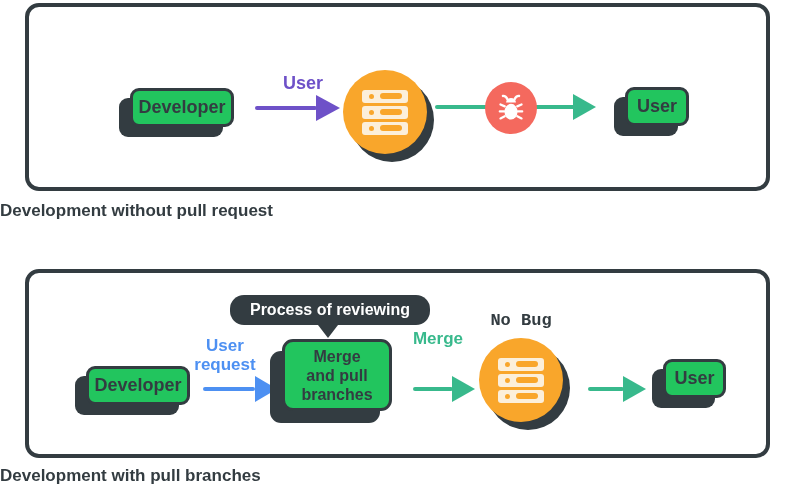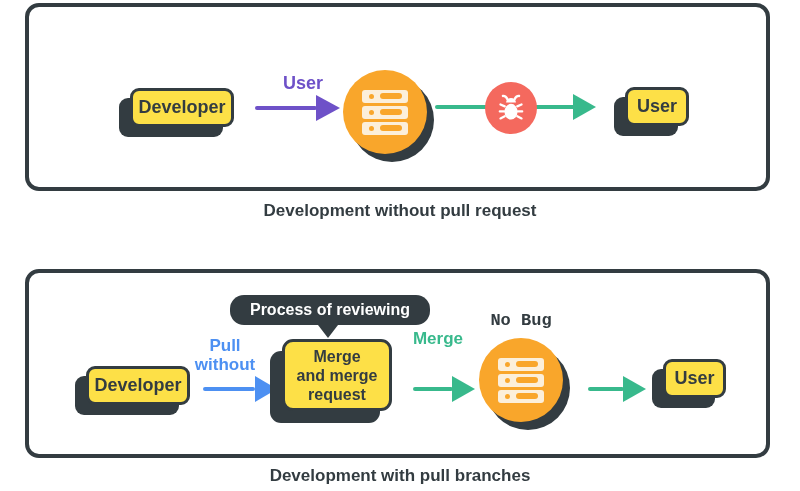--- a/index.html
+++ b/index.html
@@ -5,29 +5,29 @@
   :root{
     --ink:#333C41; --purple:#6E51C8; --blue:#4D90F2; --green:#38B98C;
     --orange:#F9A62B; --cream:#FCEFDA; --coral:#F4695E; --white:#FFFFFF;
   }
   *{box-sizing:border-box;margin:0;padding:0;}
   body{background:#fff;font-family:"Liberation Sans","DejaVu Sans",sans-serif;}
   .canvas{position:relative;width:800px;height:491px;background:#fff;overflow:hidden;}
 
   .panel{position:absolute;border:4px solid var(--ink);border-radius:14px;background:#fff;}
 
-  .caption{position:absolute;left:0;width:800px;text-align:center;
+  .caption{position:absolute;left:0;width:800px;
            font-size:17px;font-weight:700;color:var(--ink);}
 
   
   .card{position:absolute;}
   .card-shadow{position:absolute;inset:0;background:var(--ink);border-radius:9px;
                transform:translate(-11px,10px);}
   .card-shadow.big{border-radius:11px;transform:translate(-12px,12px);}
-  .card-face{position:absolute;inset:0;background:#fde047;border:3px solid var(--ink);
+  .card-face{position:absolute;inset:0;background:#22c55e;border:3px solid var(--ink);
              border-radius:9px;display:flex;align-items:center;justify-content:center;
              font-weight:700;font-size:18px;color:var(--ink);}
   .card-face.big{border-radius:11px;flex-direction:column;font-size:16px;line-height:19px;}
 
   
   .flow-label{position:absolute;text-align:center;font-weight:700;
               font-size:18px;line-height:19px;}
   .purple-c{color:var(--purple);} .blue-c{color:var(--blue);}
   .green-c{color:var(--green);}  .ink-c{color:var(--ink);font-family:Liberation Mono, monospace;}
 
@@ -127,35 +127,35 @@
 
   <div class="caption" style="top:201px">Development without pull request</div>
 
   <div class="panel" style="left:25px;top:269px;width:745px;height:189px"></div>
 
   <div class="card" style="left:86px;top:366px;width:104px;height:39px">
     <div class="card-shadow"></div>
     <div class="card-face">Developer</div>
   </div>
 
-  <div class="flow-label blue-c" style="left:190px;top:336px;width:70px;font-size:17px">Pull without</div>
+  <div class="flow-label blue-c" style="left:190px;top:336px;width:70px;font-size:17px">User request</div>
   <div class="h-line blue-bg" style="left:203px;top:387px;width:52px"></div>
   <div class="arrow-head blue-head" style="left:255px;top:376px"></div>
 
   <div class="tooltip" style="left:230px;top:295px;width:200px;height:30px">
     <span>Process of reviewing</span>
     <div class="tooltip-caret"></div>
   </div>
 
   <div class="card" style="left:282px;top:339px;width:110px;height:72px">
     <div class="card-shadow big"></div>
     <div class="card-face big">
       <span>Merge</span>
-      <span>and merge</span>
-      <span>request</span>
+      <span>and pull</span>
+      <span>branches</span>
     </div>
   </div>
 
   <div class="flow-label green-c" style="left:410px;top:329px;width:56px;font-size:17px">Merge</div>
   <div class="h-line green-bg" style="left:413px;top:387px;width:40px"></div>
   <div class="arrow-head green-head" style="left:452px;top:376px"></div>
 
   <div class="flow-label ink-c" style="left:486px;top:311px;width:70px;font-size:17px">No Bug</div>
 
   <div class="server-node" style="left:479px;top:338px">

